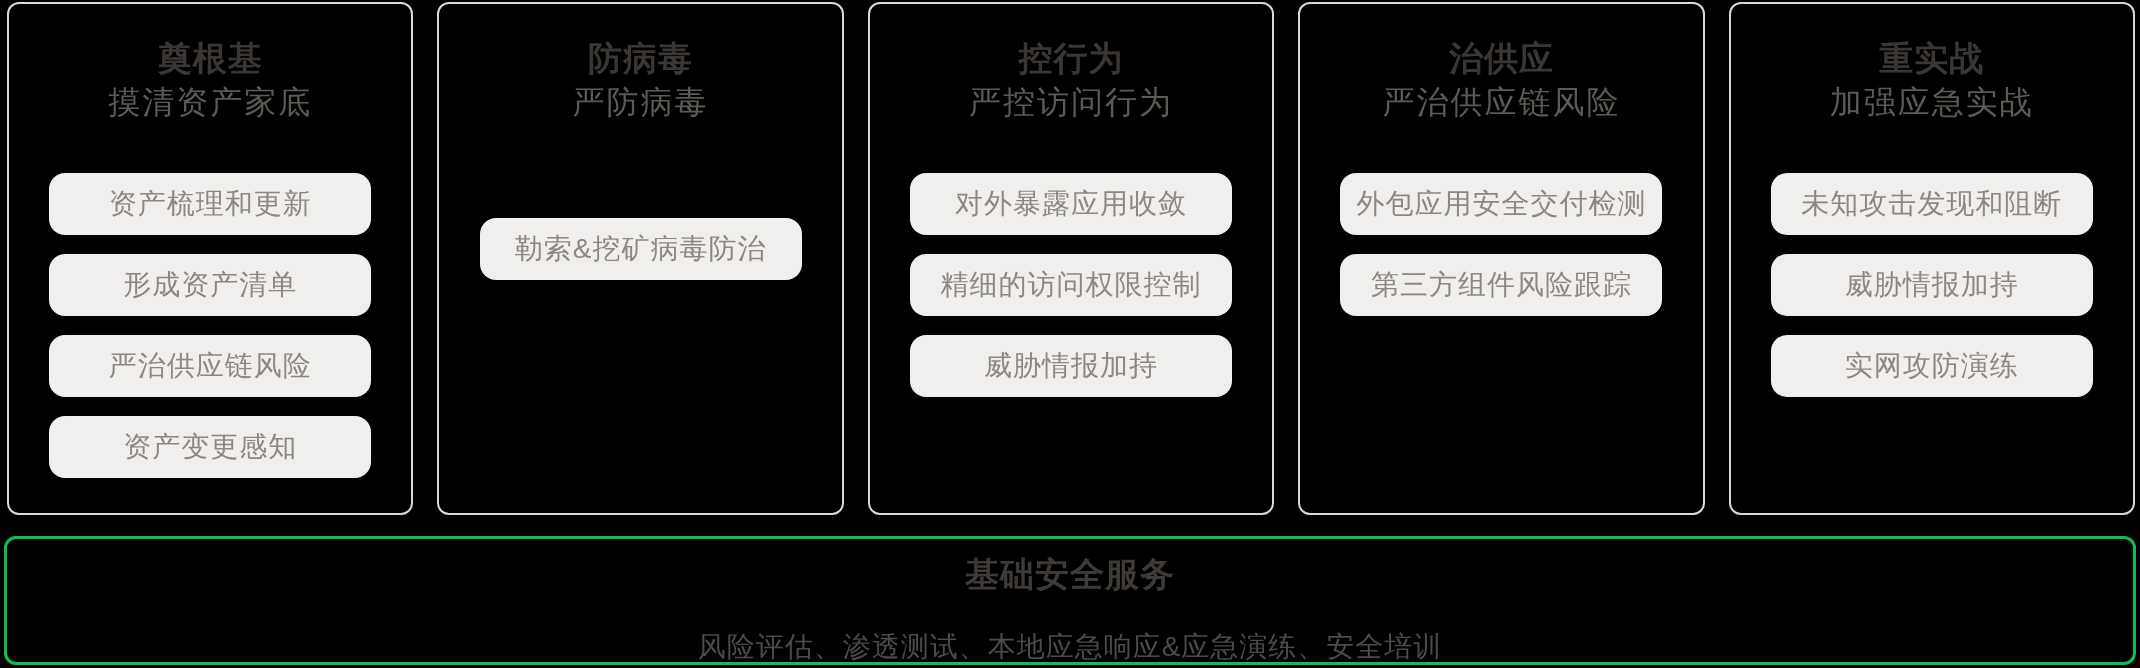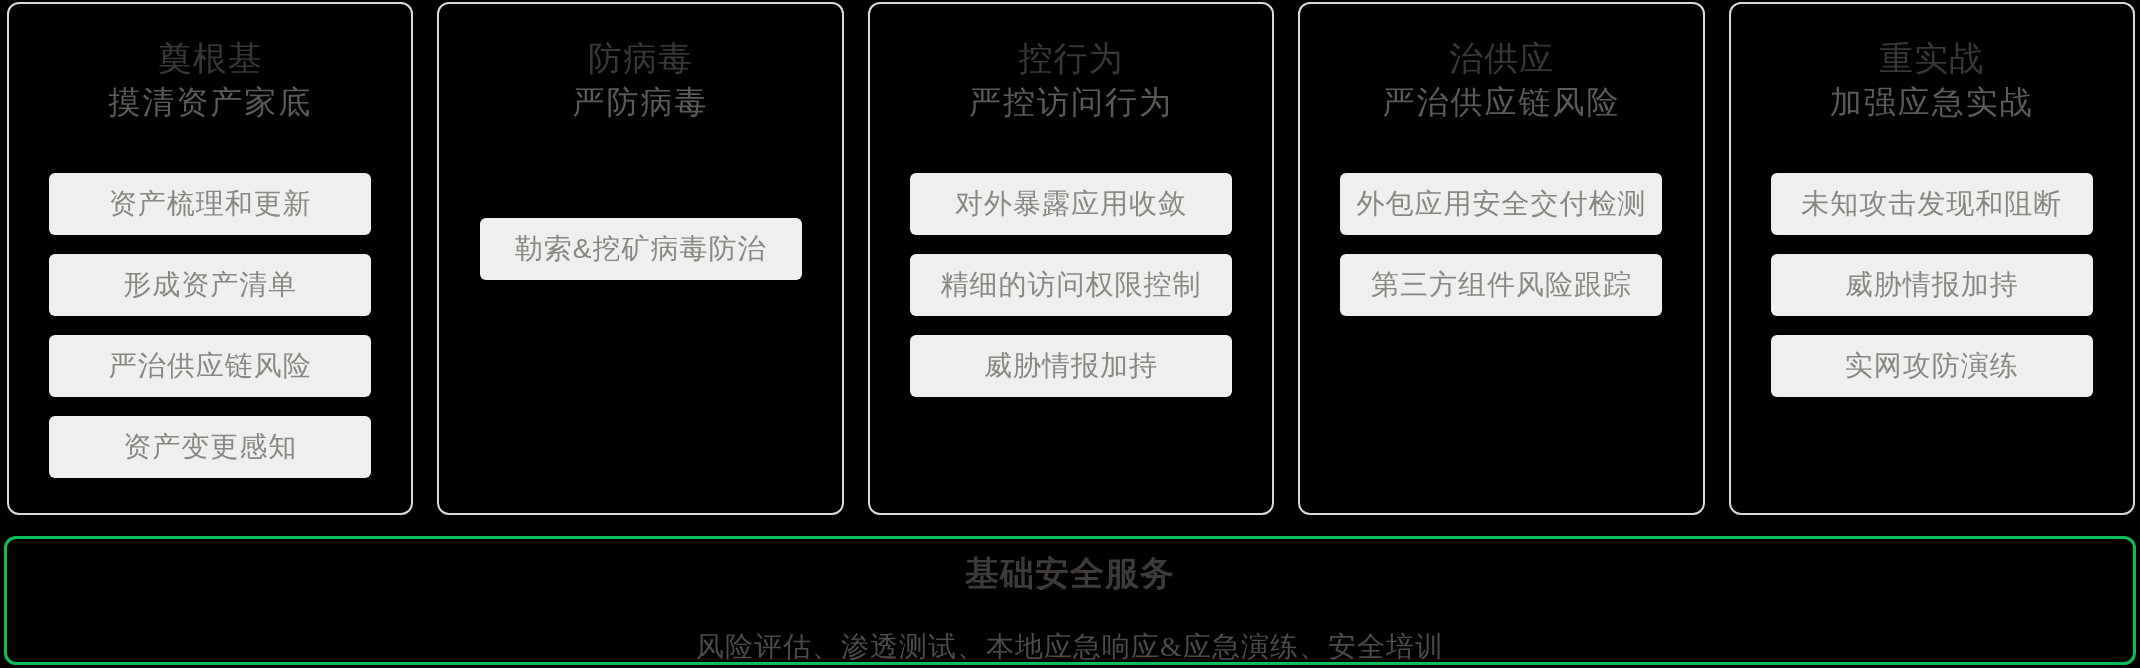--- a/index.html
+++ b/index.html
@@ -33,21 +33,21 @@
     border: 2px solid #d8d8d8;
     border-radius: 12px;
     background: #000000;
     position: relative;
     text-align: center;
   }
   .card-title {
     margin-top: 34px;
     font-size: 34px;
     line-height: 40px;
-    font-weight: normal;
+    font-weight: bold;
     color: #3a3633;
     letter-spacing: 1px;
   }
   .card-subtitle {
     margin-top: 6px;
     font-size: 32px;
     line-height: 36px;
     color: #5d5a56;
     letter-spacing: 2px;
   }
@@ -62,42 +62,41 @@
     gap: 19px;
   }
   .boxes--solo {
     top: 214px;
   }
   .item-box {
     box-sizing: border-box;
     width: 322px;
     height: 62px;
     background: #f0efee;
-    border-radius: 6px;
+    border-radius: 16px;
     display: flex;
     align-items: center;
     justify-content: center;
     font-size: 28px;
     color: #8b8884;
     letter-spacing: 1px;
     white-space: nowrap;
   }
   
   .footer {
     position: absolute;
     left: 4px;
     right: 4px;
     top: 536px;
     height: 129px;
     box-sizing: border-box;
     border: 3px solid #0bbf58;
     border-radius: 12px;
     background: #000000;
     text-align: center;
-    font-family: Liberation Serif, serif;
   }
   .footer-title {
     margin-top: 16px;
     font-size: 34px;
     line-height: 38px;
     font-weight: bold;
     color: #3e3a37;
     letter-spacing: 1px;
   }
   .footer-subtitle {

